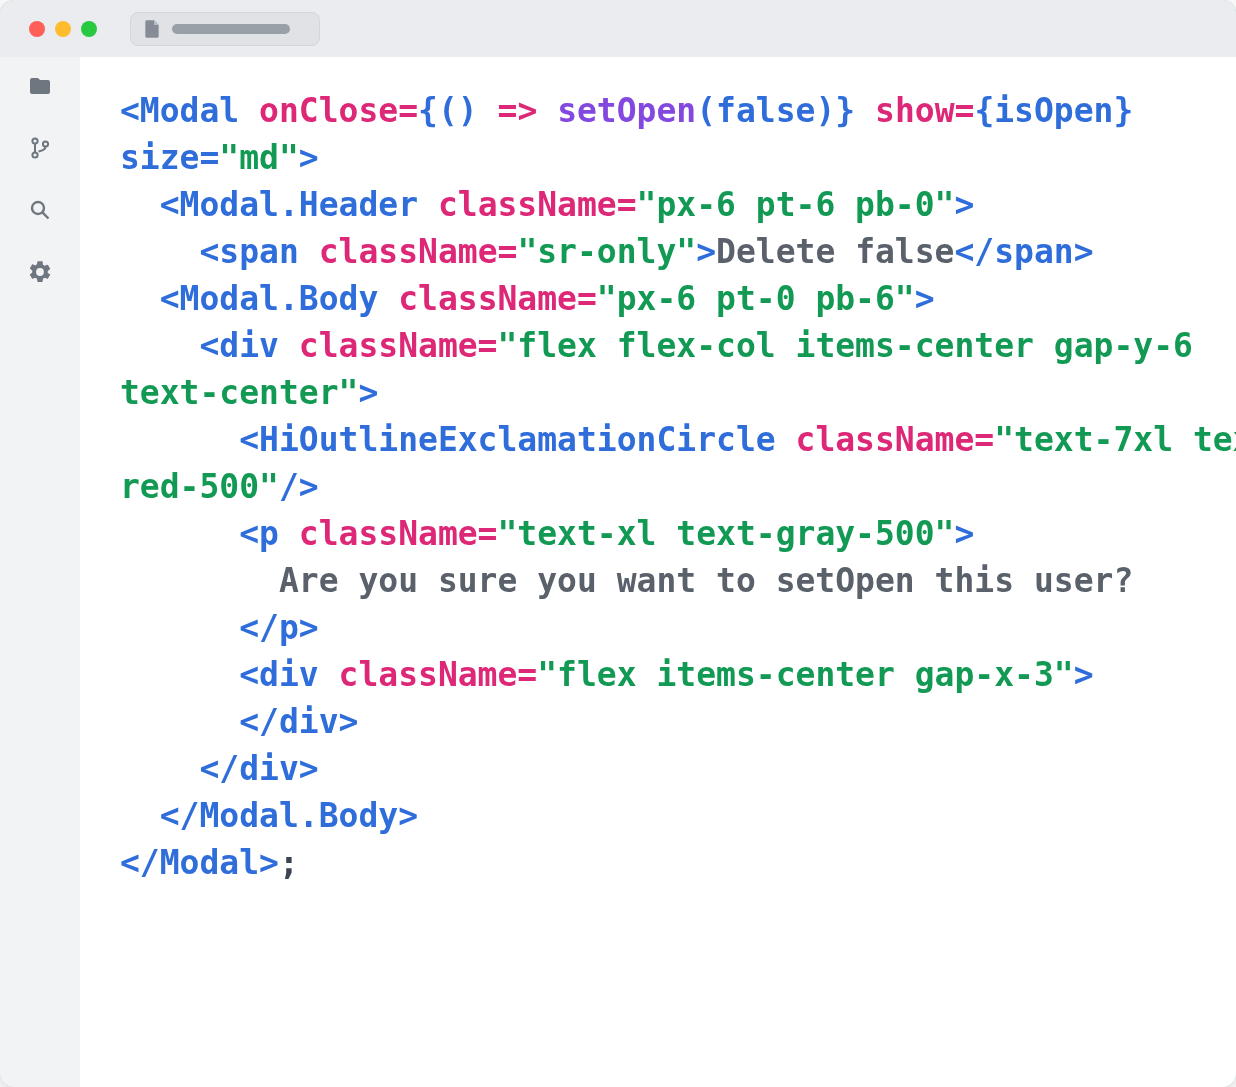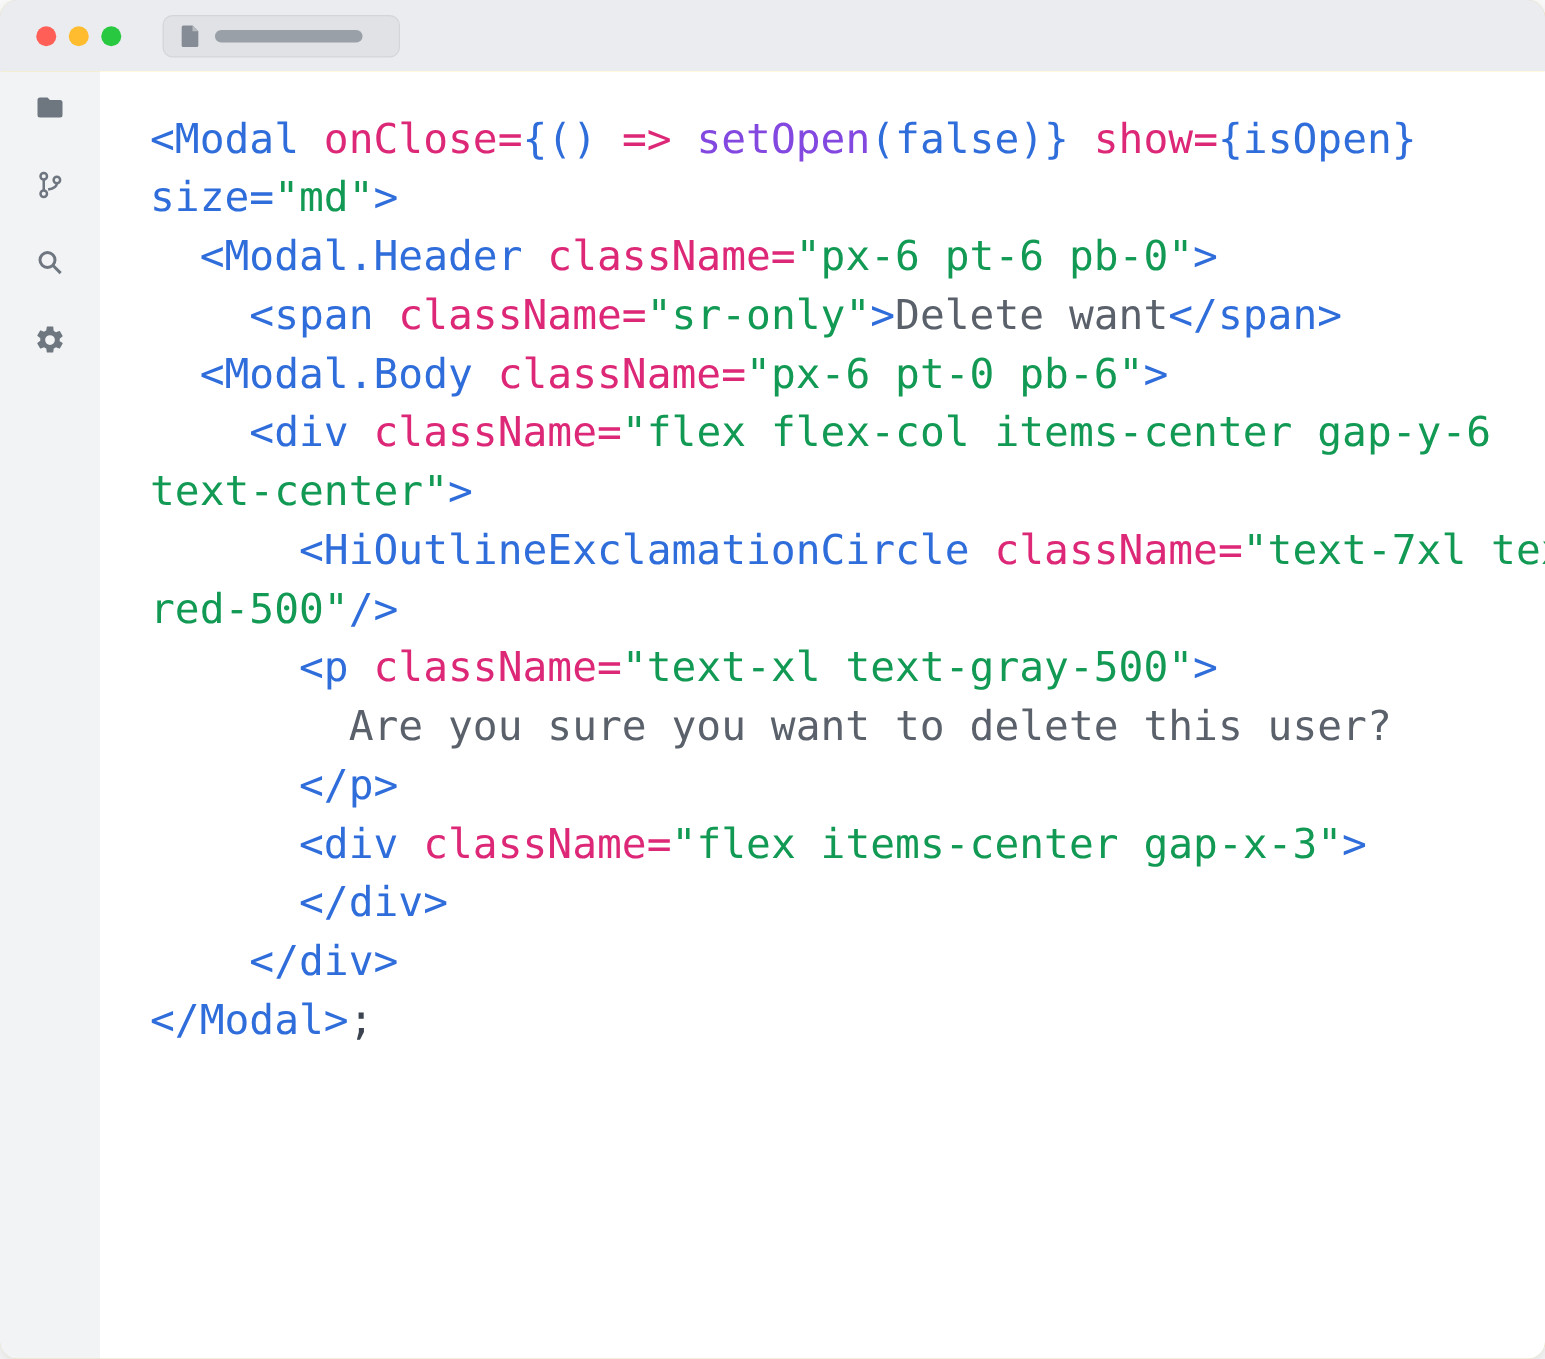--- a/index.html
+++ b/index.html
@@ -1,21 +1,22 @@
 <!DOCTYPE html>
 <html><head>
 <meta charset="utf-8">
 <style>
   * { margin:0; padding:0; box-sizing:border-box; }
   html,body { width:1236px; height:1087px; background:#ffffff; font-family:"Liberation Sans", sans-serif; }
   .window {
     position:absolute; inset:0;
     border-radius:14px; overflow:hidden;
-    background:#fde047;
+    background:#5eead4;
     box-shadow: inset 0 0 0 1px #d4d7dc, 0 6px 24px rgba(0,0,0,.18);
+    font-weight: bold;
   }
   .titlebar {
     height:57px; background:#ebecef;
     display:flex; align-items:center;
   }
   .lights { display:flex; gap:10px; margin-left:29px; }
   .light { width:16px; height:16px; border-radius:50%; display:inline-block; }
   .tab {
     margin-left:33px; width:190px; height:34px;
     background:#e0e2e6; border:1px solid #d3d5da; border-radius:8px;
@@ -88,29 +89,30 @@
         <svg width="26" height="26" viewBox="0 0 24 24">
           <path fill="currentColor" d="M19.14,12.94a7.07,7.07,0,0,0,.06-.94,7.07,7.07,0,0,0-.06-.94l2.03-1.58a.49.49,0,0,0,.12-.62l-1.92-3.32a.49.49,0,0,0-.6-.22l-2.39.96a7.3,7.3,0,0,0-1.62-.94l-.36-2.54A.48.48,0,0,0,13.92,2H10.08a.48.48,0,0,0-.48.41L9.24,4.95a7.3,7.3,0,0,0-1.62.94l-2.39-.96a.49.49,0,0,0-.6.22L2.71,8.47a.48.48,0,0,0,.12.62l2.03,1.58a7.07,7.07,0,0,0-.06.94,7.07,7.07,0,0,0,.06.94L2.83,14.12a.49.49,0,0,0-.12.62l1.92,3.32a.49.49,0,0,0,.6.22l2.39-.96a7.3,7.3,0,0,0,1.62.94l.36,2.54a.48.48,0,0,0,.48.41h3.84a.48.48,0,0,0,.48-.41l.36-2.54a7.3,7.3,0,0,0,1.62-.94l2.39.96a.49.49,0,0,0,.6-.22l1.92-3.32a.49.49,0,0,0-.12-.62ZM12,15.6A3.6,3.6,0,1,1,15.6,12,3.6,3.6,0,0,1,12,15.6Z"></path>
         </svg>
       </span>
     </div>
 
     <div class="code">
         <div class="line"><span style="color: rgb(47, 109, 219);">&lt;Modal </span><span style="color: rgb(221, 39, 119);">onClose=</span><span style="color: rgb(47, 109, 219);">{() </span><span style="color: rgb(221, 39, 119);">=&gt;</span><span style="color: rgb(131, 72, 224);"> setOpen</span><span style="color: rgb(47, 109, 219);">(false)} </span><span style="color: rgb(221, 39, 119);">show=</span><span style="color: rgb(47, 109, 219);">{isOpen}</span></div>
         <div class="line"><span style="color: rgb(47, 109, 219); text-align: right;">size=</span><span style="color: rgb(18, 154, 84);">"md"</span><span style="color: rgb(47, 109, 219);">&gt;</span></div>
         <div class="line"><span style="color: rgb(47, 109, 219);">  &lt;Modal.Header </span><span style="color: rgb(221, 39, 119);">className=</span><span style="color: rgb(18, 154, 84);">"px-6 pt-6 pb-0"</span><span style="color: rgb(47, 109, 219);">&gt;</span></div>
-        <div class="line"><span style="color: rgb(47, 109, 219);">    &lt;span </span><span style="color: rgb(221, 39, 119);">className=</span><span style="color: rgb(18, 154, 84);">"sr-only"</span><span style="color: rgb(47, 109, 219);">&gt;</span><span style="color: rgb(90, 97, 107);">Delete want</span><span style="color: rgb(47, 109, 219);">&lt;/span&gt;</span></div>
+        <div class="line"><span style="color: rgb(47, 109, 219);">    &lt;span </span><span style="color: rgb(221, 39, 119);">className=</span><span style="color: rgb(18, 154, 84);">"sr-only"</span><span style="color: rgb(47, 109, 219);">&gt;</span><span style="color: rgb(90, 97, 107);">Delete false</span><span style="color: rgb(47, 109, 219);">&lt;/span&gt;</span></div>
         <div class="line"><span style="color: rgb(47, 109, 219);">  &lt;Modal.Body </span><span style="color: rgb(221, 39, 119);">className=</span><span style="color: rgb(18, 154, 84);">"px-6 pt-0 pb-6"</span><span style="color: rgb(47, 109, 219);">&gt;</span></div>
         <div class="line"><span style="color: rgb(47, 109, 219);">    &lt;div </span><span style="color: rgb(221, 39, 119);">className=</span><span style="color: rgb(18, 154, 84);">"flex flex-col items-center gap-y-6</span></div>
         <div class="line"><span style="color: rgb(18, 154, 84);">text-center"</span><span style="color: rgb(47, 109, 219);">&gt;</span></div>
         <div class="line"><span style="color: rgb(47, 109, 219);">      &lt;HiOutlineExclamationCircle </span><span style="color: rgb(221, 39, 119);">className=</span><span style="color: rgb(18, 154, 84);">"text-7xl text-</span></div>
         <div class="line"><span style="color: rgb(18, 154, 84);">red-500"</span><span style="color: rgb(47, 109, 219);">/&gt;</span></div>
         <div class="line"><span style="color: rgb(47, 109, 219);">      &lt;p </span><span style="color: rgb(221, 39, 119);">className=</span><span style="color: rgb(18, 154, 84);">"text-xl text-gray-500"</span><span style="color: rgb(47, 109, 219);">&gt;</span></div>
-        <div class="line"><span style="color: rgb(90, 97, 107);">        Are you sure you want to delete this user?</span></div>
+        <div class="line"><span style="color: rgb(90, 97, 107);">        Are you sure you want to setOpen this user?</span></div>
         <div class="line"><span style="color: rgb(47, 109, 219);">      &lt;/p&gt;</span></div>
         <div class="line"><span style="color: rgb(47, 109, 219);">      &lt;div </span><span style="color: rgb(221, 39, 119);">className=</span><span style="color: rgb(18, 154, 84);">"flex items-center gap-x-3"</span><span style="color: rgb(47, 109, 219);">&gt;</span></div>
         <div class="line"><span style="color: rgb(47, 109, 219);">      &lt;/div&gt;</span></div>
         <div class="line"><span style="color: rgb(47, 109, 219);">    &lt;/div&gt;</span></div>
+        <div class="line"><span style="color: rgb(47, 109, 219);">  &lt;/Modal.Body&gt;</span></div>
         <div class="line"><span style="color: rgb(47, 109, 219); text-align: center;">&lt;/Modal&gt;</span><span style="color: rgb(59, 68, 80);">;</span></div>
       </div>
 
   </div>
 </div>
 
 </body></html>

